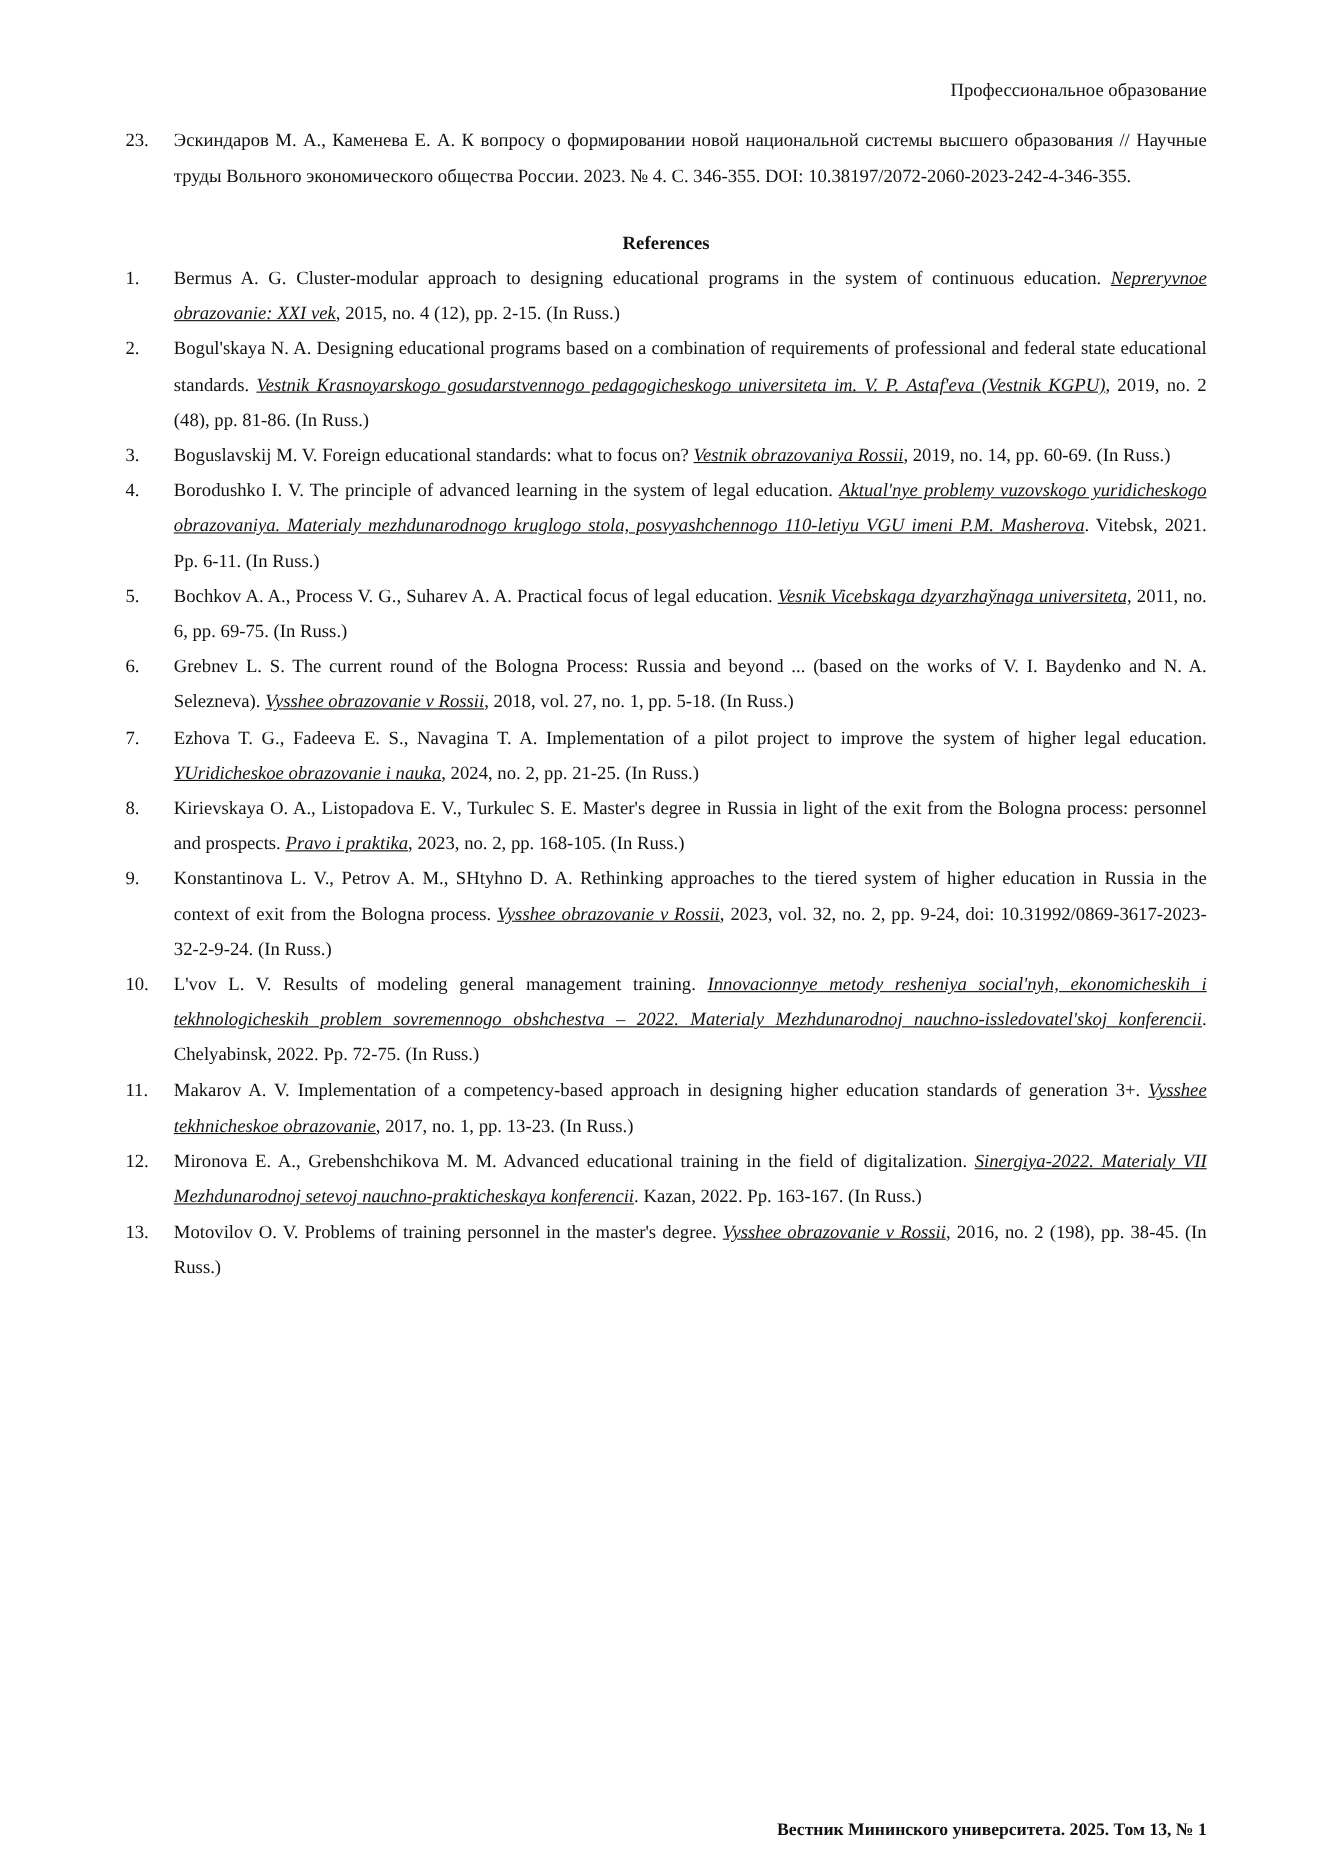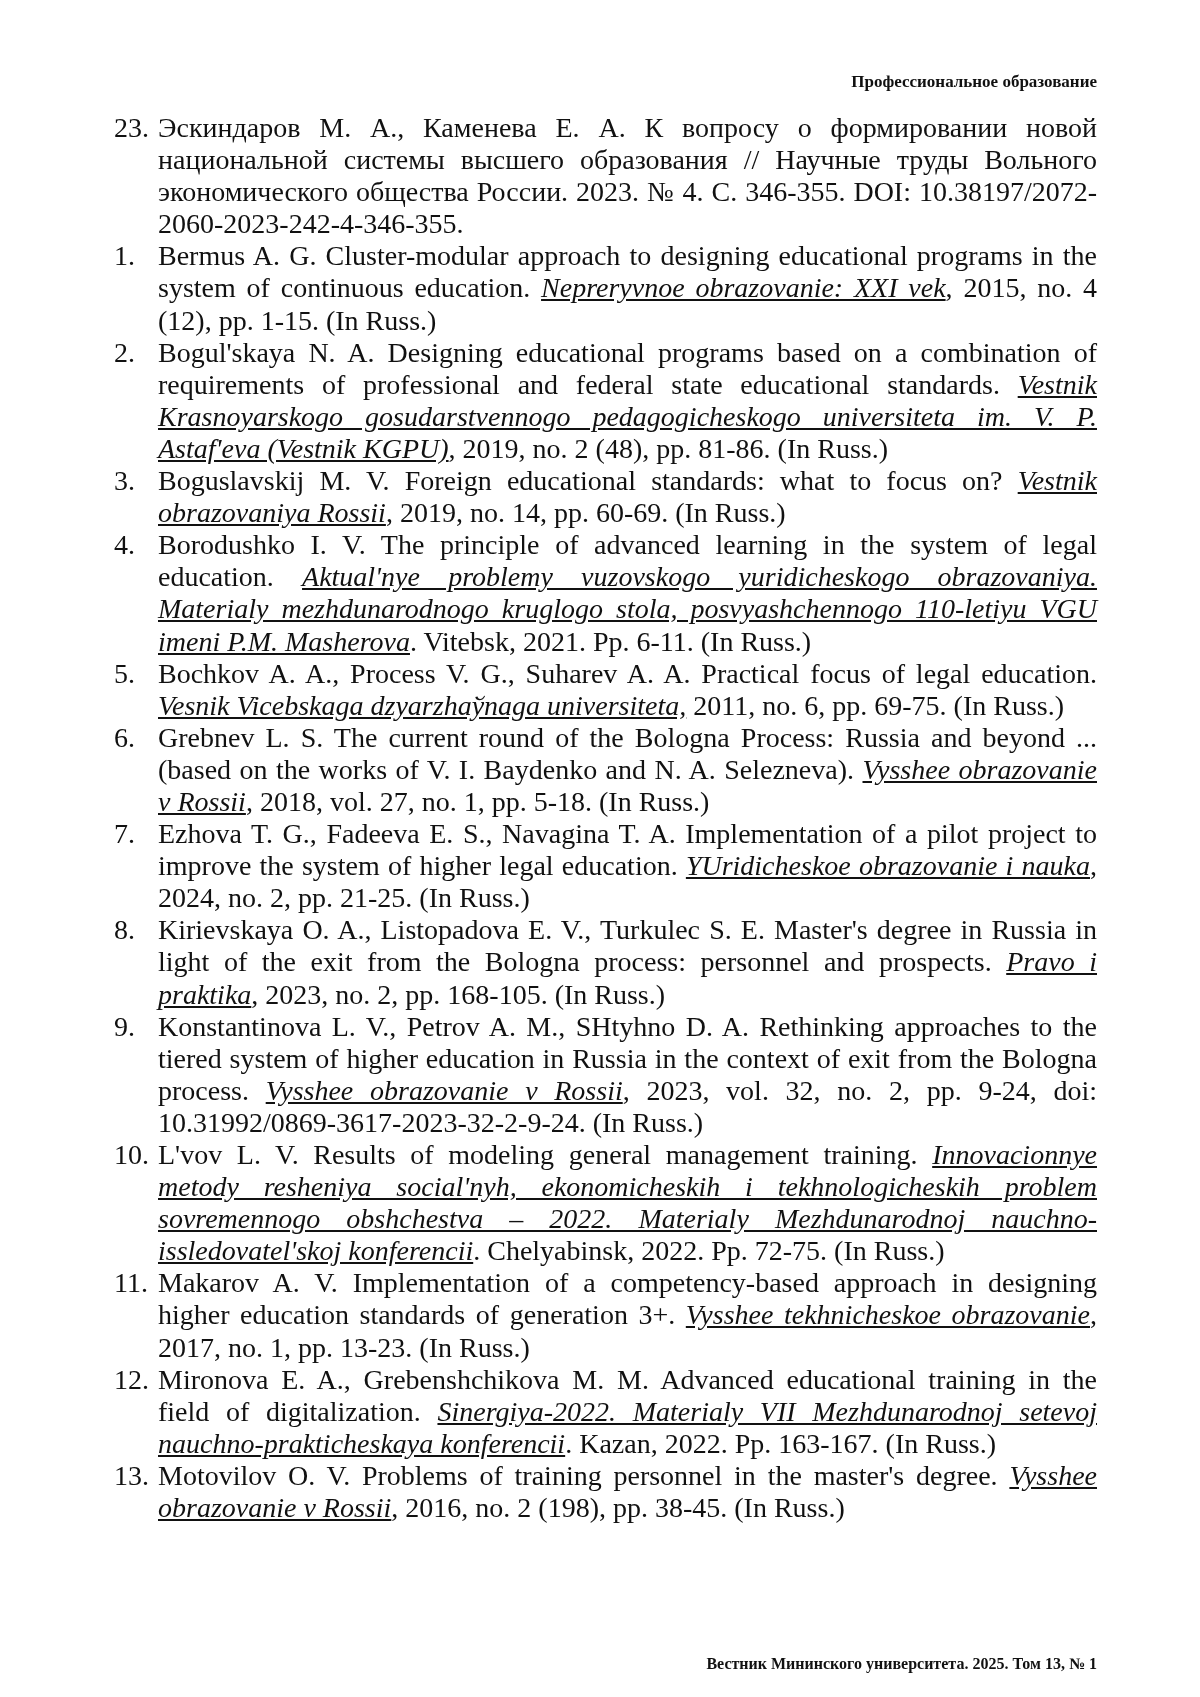--- a/index.html
+++ b/index.html
@@ -3,25 +3,25 @@
   <meta charset="utf-8">
   <style>
     html, body { margin: 0; padding: 0; background: #ffffff; }
     body {
       width: 1200px; height: 1697px; position: relative; overflow: hidden;
       font-family: "Liberation Serif", "DejaVu Serif", serif;
       color: #111111;
     }
     .running-header {
       position: absolute; top: 72px; right: 103px;
-      font-weight: bold; font-size: 17px;
+      font-weight: normal; font-size: 17px;
     }
     .content {
       position: absolute; top: 112px; left: 114px; width: 983px;
-      font-size: 28px; line-height: 32.1px;
+      font-size: 17px; line-height: 32.1px;
     }
     .ref {
       display: flex; text-align: justify;
     }
     .ref .num { width: 44px; flex: 0 0 44px; text-align: left; }
     .ref .body { flex: 1; }
     .section-title {
       text-align: center; font-weight: bold; margin-top: 29px; margin-bottom: 0;
     }
     .last-line-justify { text-align-last: justify; }
@@ -36,24 +36,25 @@
 
 <div class="running-header">Профессиональное образование</div>
 
 <div class="content">
   <div id="previous-list">
       <div class="ref">
         <span class="num">23.</span>
         <span class="body"><span>Эскиндаров М. А., Каменева Е. А. К вопросу о формировании новой национальной системы высшего образования // Научные труды Вольного экономического общества России. 2023. № 4. С. 346-355. DOI: 10.38197/2072-2060-2023-242-4-346-355.</span></span>
       </div>
     </div>
+  <div class="section-title">References</div>
   <div id="references-list">
       <div class="ref">
         <span class="num">1.</span>
-        <span class="body"><span>Bermus A. G. Cluster-modular approach to designing educational programs in the system of continuous education. </span><i>Nepreryvnoe obrazovanie: XXI vek</i><span>, 2015, no. 4 (12), pp. 1-15. (In Russ.)</span></span>
+        <span class="body"><span>Bermus A. G. Cluster-modular approach to designing educational programs in the system of continuous education. </span><i>Nepreryvnoe obrazovanie: XXI vek</i><span>, 2015, no. 4 (12), pp. 2-15. (In Russ.)</span></span>
       </div>
       <div class="ref">
         <span class="num">2.</span>
         <span class="body"><span>Bogul'skaya N. A. Designing educational programs based on a combination of requirements of professional and federal state educational standards. </span><i>Vestnik Krasnoyarskogo gosudarstvennogo pedagogicheskogo universiteta im. V. P. Astaf'eva (Vestnik KGPU)</i><span>, 2019, no. 2 (48), pp. 81-86. (In Russ.)</span></span>
       </div>
       <div class="ref">
         <span class="num">3.</span>
         <span class="body"><span>Boguslavskij M. V. Foreign educational standards: what to focus on? </span><i>Vestnik obrazovaniya Rossii</i><span>, 2019, no. 14, pp. 60-69. (In Russ.)</span></span>
       </div>
       <div class="ref">

